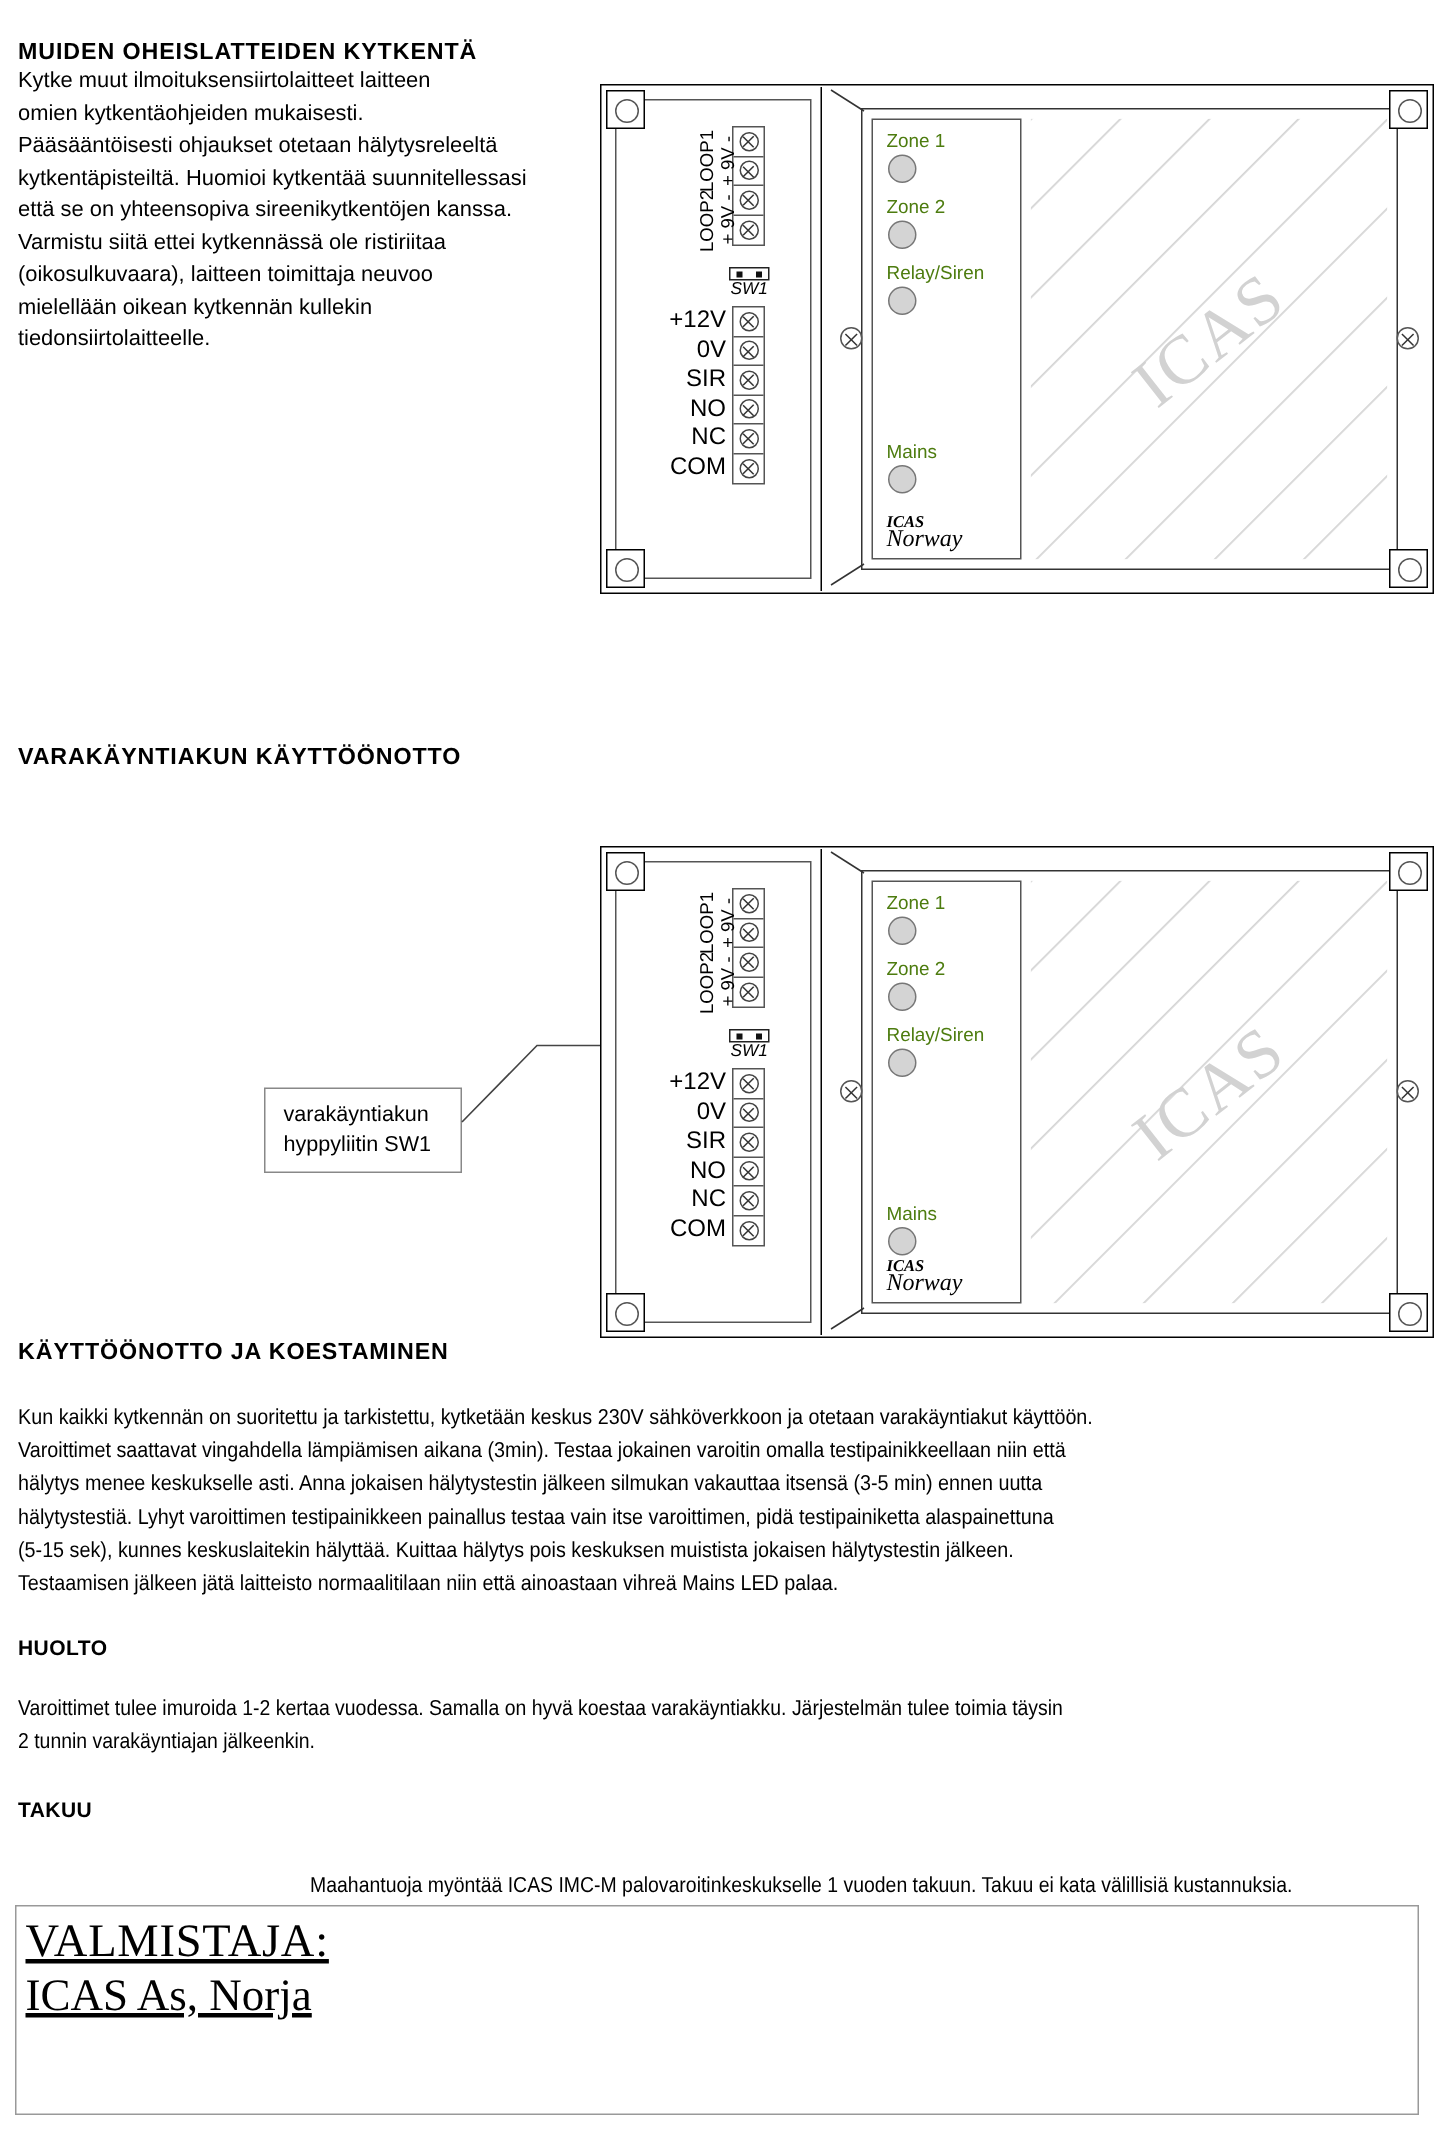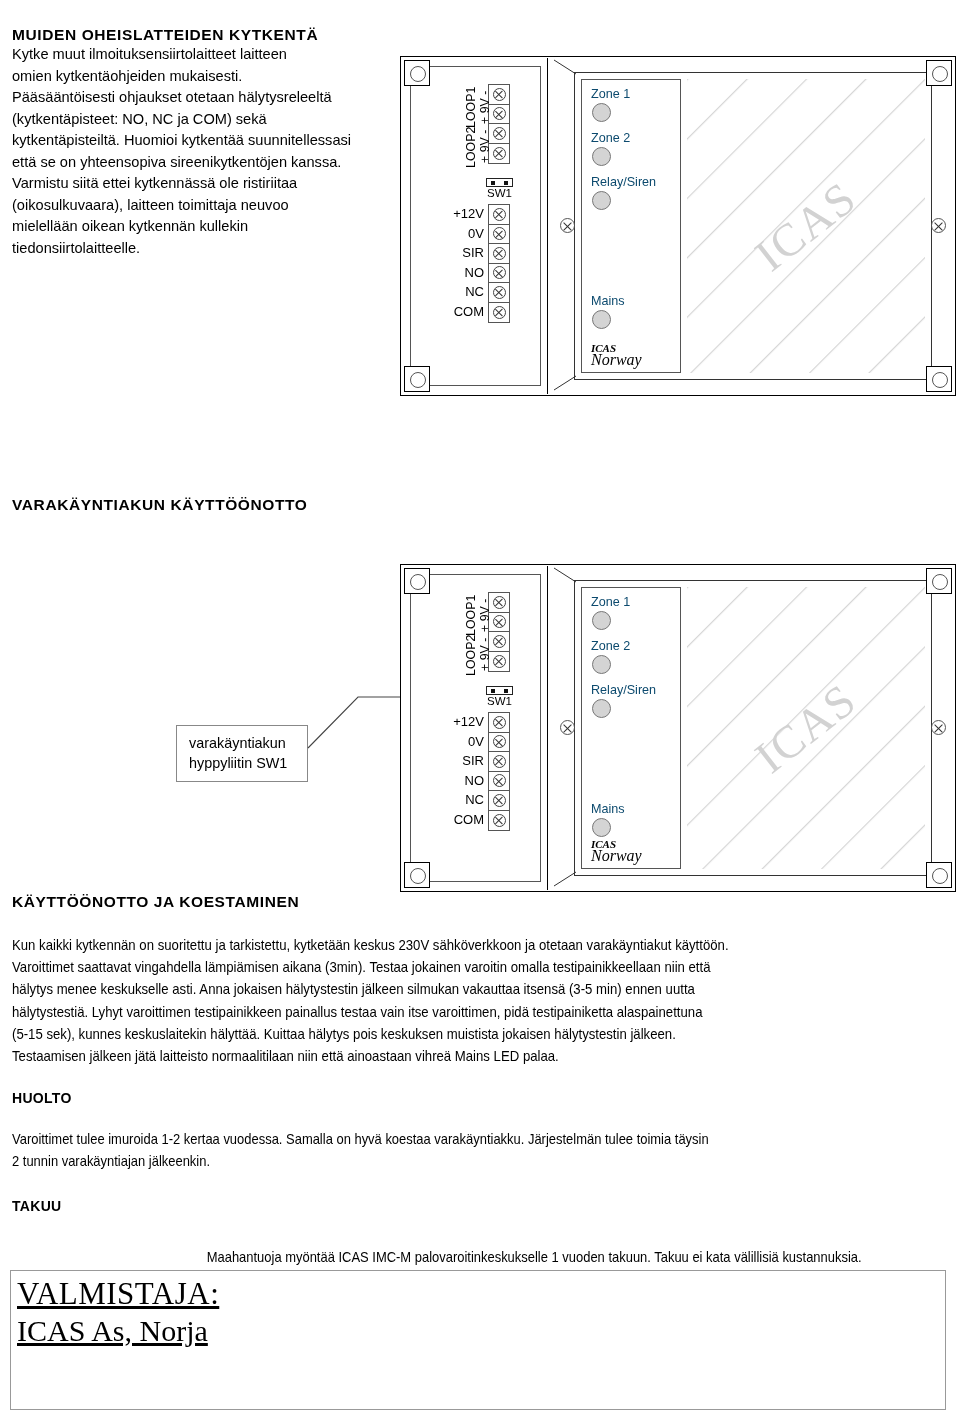--- a/index.html
+++ b/index.html
@@ -93,21 +93,21 @@
     font-size:46px;color:#d2d2d2;letter-spacing:2px;
     transform:translate(-50%,-50%) rotate(-38deg);
     white-space:nowrap;user-select:none;
   }
   
   .ledstrip{
     position:absolute;left:6px;top:6px;width:100px;bottom:6px;
     border:1.1px solid #555;box-sizing:border-box;background:#fff;
     padding:7px 0 0 9px;
   }
-  .led-label{font-size:12.6px;line-height:14px;margin:0 0 2px 0;color:#0c4a6e;}
+  .led-label{font-size:12.6px;line-height:14px;margin:0 0 2px 0;color:#4d7c0f;}
   .led-dot{
     width:17px;height:17px;border-radius:50%;
     background:#d4d4d4;border:1px solid #777;margin:0 0 9px 1px;
   }
   .brand{
     position:absolute;left:9px;bottom:6px;font-family:"Liberation Serif",serif;
   }
   .brand .b1{font-size:11px;font-weight:bold;font-style:italic;line-height:12px;}
   .brand .b2{font-size:16px;font-style:italic;line-height:12px;}
 
@@ -134,38 +134,38 @@
     width:13px;height:13px;border-radius:50%;border:1px solid #444;
     box-sizing:border-box;position:relative;
   }
   .tscrew::before,.tscrew::after{
     content:"";position:absolute;left:50%;top:50%;width:9.5px;height:1px;
     background:#333;margin-left:-4.75px;
   }
   .tscrew::before{transform:rotate(45deg);}
   .tscrew::after{transform:rotate(-45deg);}
 
-  .tlabels{position:absolute;text-align:right;font-size:13px;line-height:19.5px;}
+  .tlabels{position:absolute;text-align:right;font-size:16px;line-height:19.5px;}
   .tlabels div{height:19.5px;}
 
   
   .rot-labels{position:absolute;}
   .rot-item{
     position:absolute;transform-origin:left top;
     transform:rotate(-90deg);white-space:nowrap;font-size:12.4px;
   }
 
   
   .sw1{position:absolute;}
   .sw1-hdr{
     width:27px;height:9px;border:1.2px solid #222;box-sizing:border-box;
     background:#fff;display:flex;align-items:center;justify-content:space-around;
   }
   .sw1-pin{width:4px;height:4px;background:#111;}
-  .sw1-txt{font-size:11.5px;line-height:12px;text-align:center;width:27px;margin-top:0px;}
+  .sw1-txt{font-size:11.5px;line-height:12px;text-align:center;width:27px;margin-top:0px;font-style:italic;}
 
   
   .callout{
     position:absolute;border:1.2px solid #888;background:#fff;
     padding:7px 12px 8px 12px;font-size:14.4px;line-height:20px;box-sizing:border-box;
   }
 
   
   .vbox{
     position:absolute;border:1.2px solid #999;box-sizing:border-box;background:#fff;
@@ -178,21 +178,20 @@
 <body>
 
 <div class="page">
 
   <h2 class="sec abs" style="left:12px;top:10px;margin-top:16px;">MUIDEN OHEISLATTEIDEN KYTKENTÄ</h2>
 
   <div class="abs" style="left:12px;top:44px;width:400px;">
     <p class="para">Kytke muut ilmoituksensiirtolaitteet laitteen</p>
     <p class="para">omien kytkentäohjeiden mukaisesti.</p>
     <p class="para">Pääsääntöisesti ohjaukset otetaan hälytysreleeltä</p>
-    <p class="para">(kytkentäpisteet: NO, NC ja COM) sekä</p>
     <p class="para">kytkentäpisteiltä. Huomioi kytkentää suunnitellessasi</p>
     <p class="para">että se on yhteensopiva sireenikytkentöjen kanssa.</p>
     <p class="para">Varmistu siitä ettei kytkennässä ole ristiriitaa</p>
     <p class="para">(oikosulkuvaara), laitteen toimittaja neuvoo</p>
     <p class="para">mielellään oikean kytkennän kullekin</p>
     <p class="para">tiedonsiirtolaitteelle.</p>
   </div>
 
   <div class="panel" id="panel1" style="left:400px;top:56px;width:556px;height:340px;">
       <div class="frame-outer"></div>

